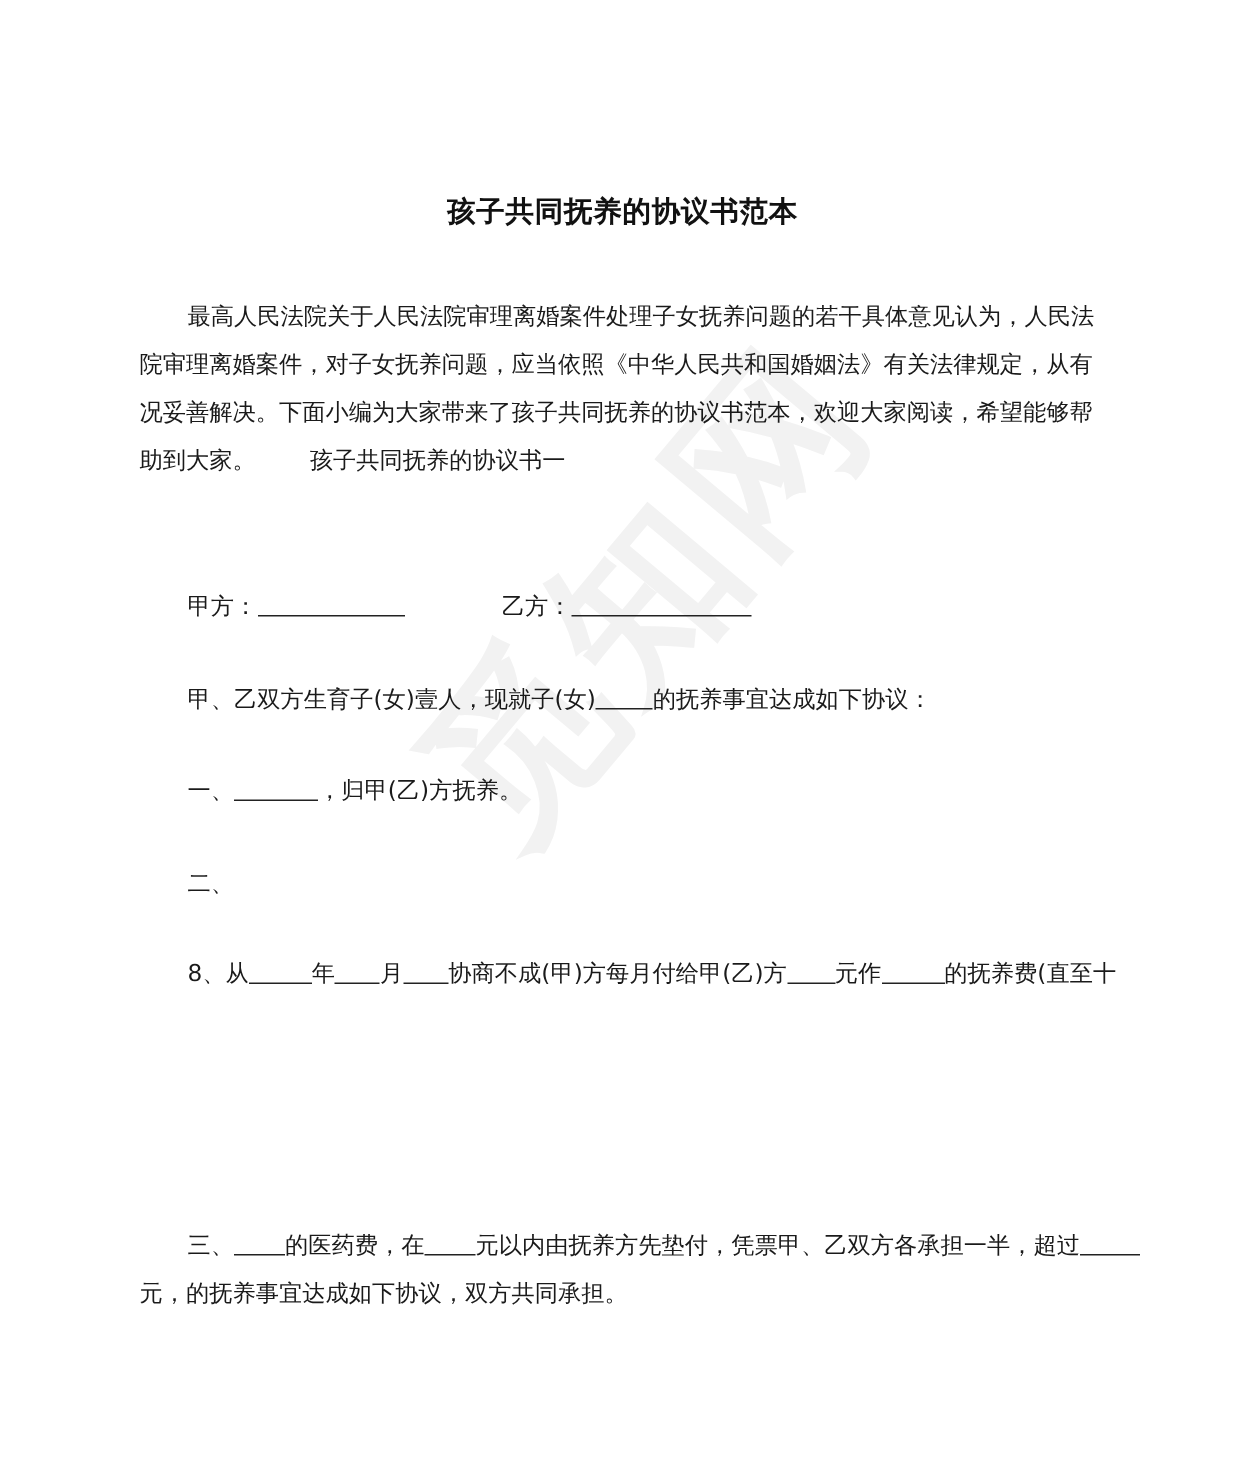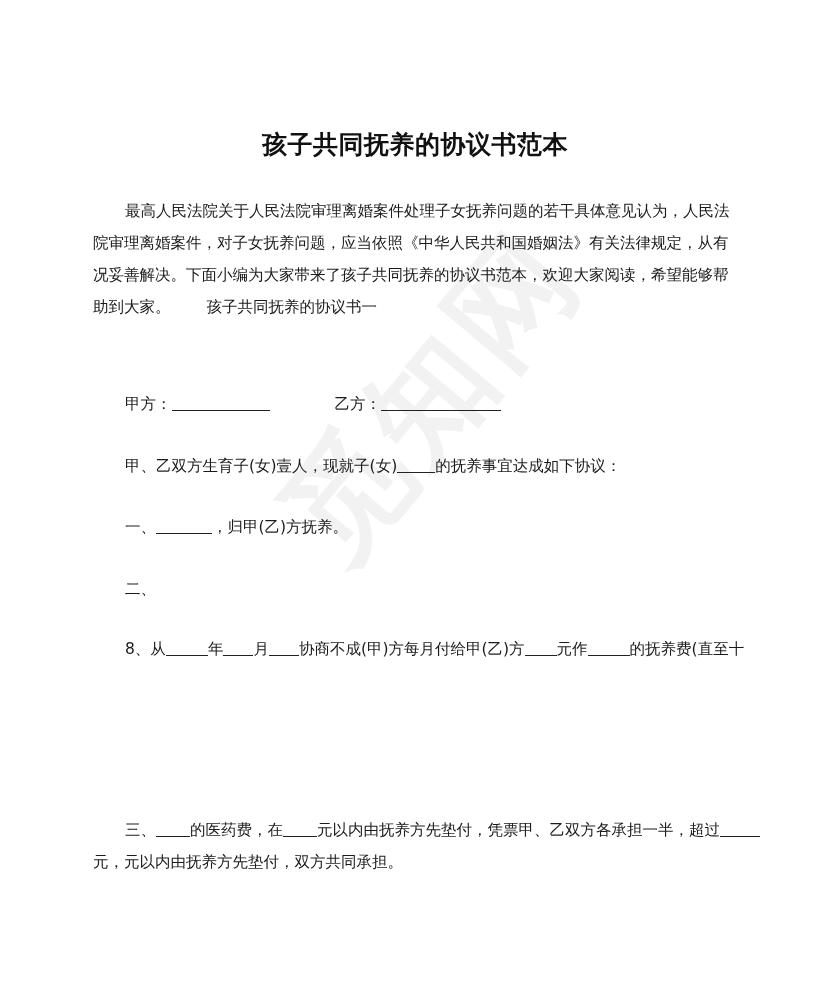--- a/index.html
+++ b/index.html
@@ -38,21 +38,21 @@
     pointer-events: none;
     user-select: none;
     z-index: 0;
   }
   .title {
     position: absolute;
     left: 0;
     top: 128px;
     width: 830px;
     text-align: center;
-    font-size: 25px;
+    font-size: 19px;
     font-weight: bold;
     color: #111111;
     letter-spacing: 0.5px;
     z-index: 1;
   }
   .block {
     position: absolute;
     left: 93px;
     width: 654px;
     font-size: 15.5px;
@@ -126,16 +126,16 @@
     <span class="line" style="padding-left:32px;">
       <span>8、从</span><span class="blank" style="width:42px;"></span><span>年</span><span class="blank" style="width:30px;"></span><span>月</span><span class="blank" style="width:30px;"></span><span>协商不成(甲)方每月付给甲(乙)方</span><span class="blank" style="width:32px;"></span><span>元作</span><span class="blank" style="width:42px;"></span><span>的抚养费(直至十</span>
     </span>
   </div>
 
 
   <div class="block p-three">
     <span class="line" style="padding-left:32px;margin-top:24px;">
       <span>三、</span><span class="blank" style="width:34px;"></span><span>的医药费，在</span><span class="blank" style="width:34px;"></span><span>元以内由抚养方先垫付，凭票甲、乙双方各承担一半，超过</span><span class="blank" style="width:40px;"></span>
     </span>
-    <span class="line">元，元以内由抚养方先垫付，双方共同承担。</span>
+    <span class="line">元，的抚养事宜达成如下协议，双方共同承担。</span>
   </div>
 
 </div>
 
 </body></html>

